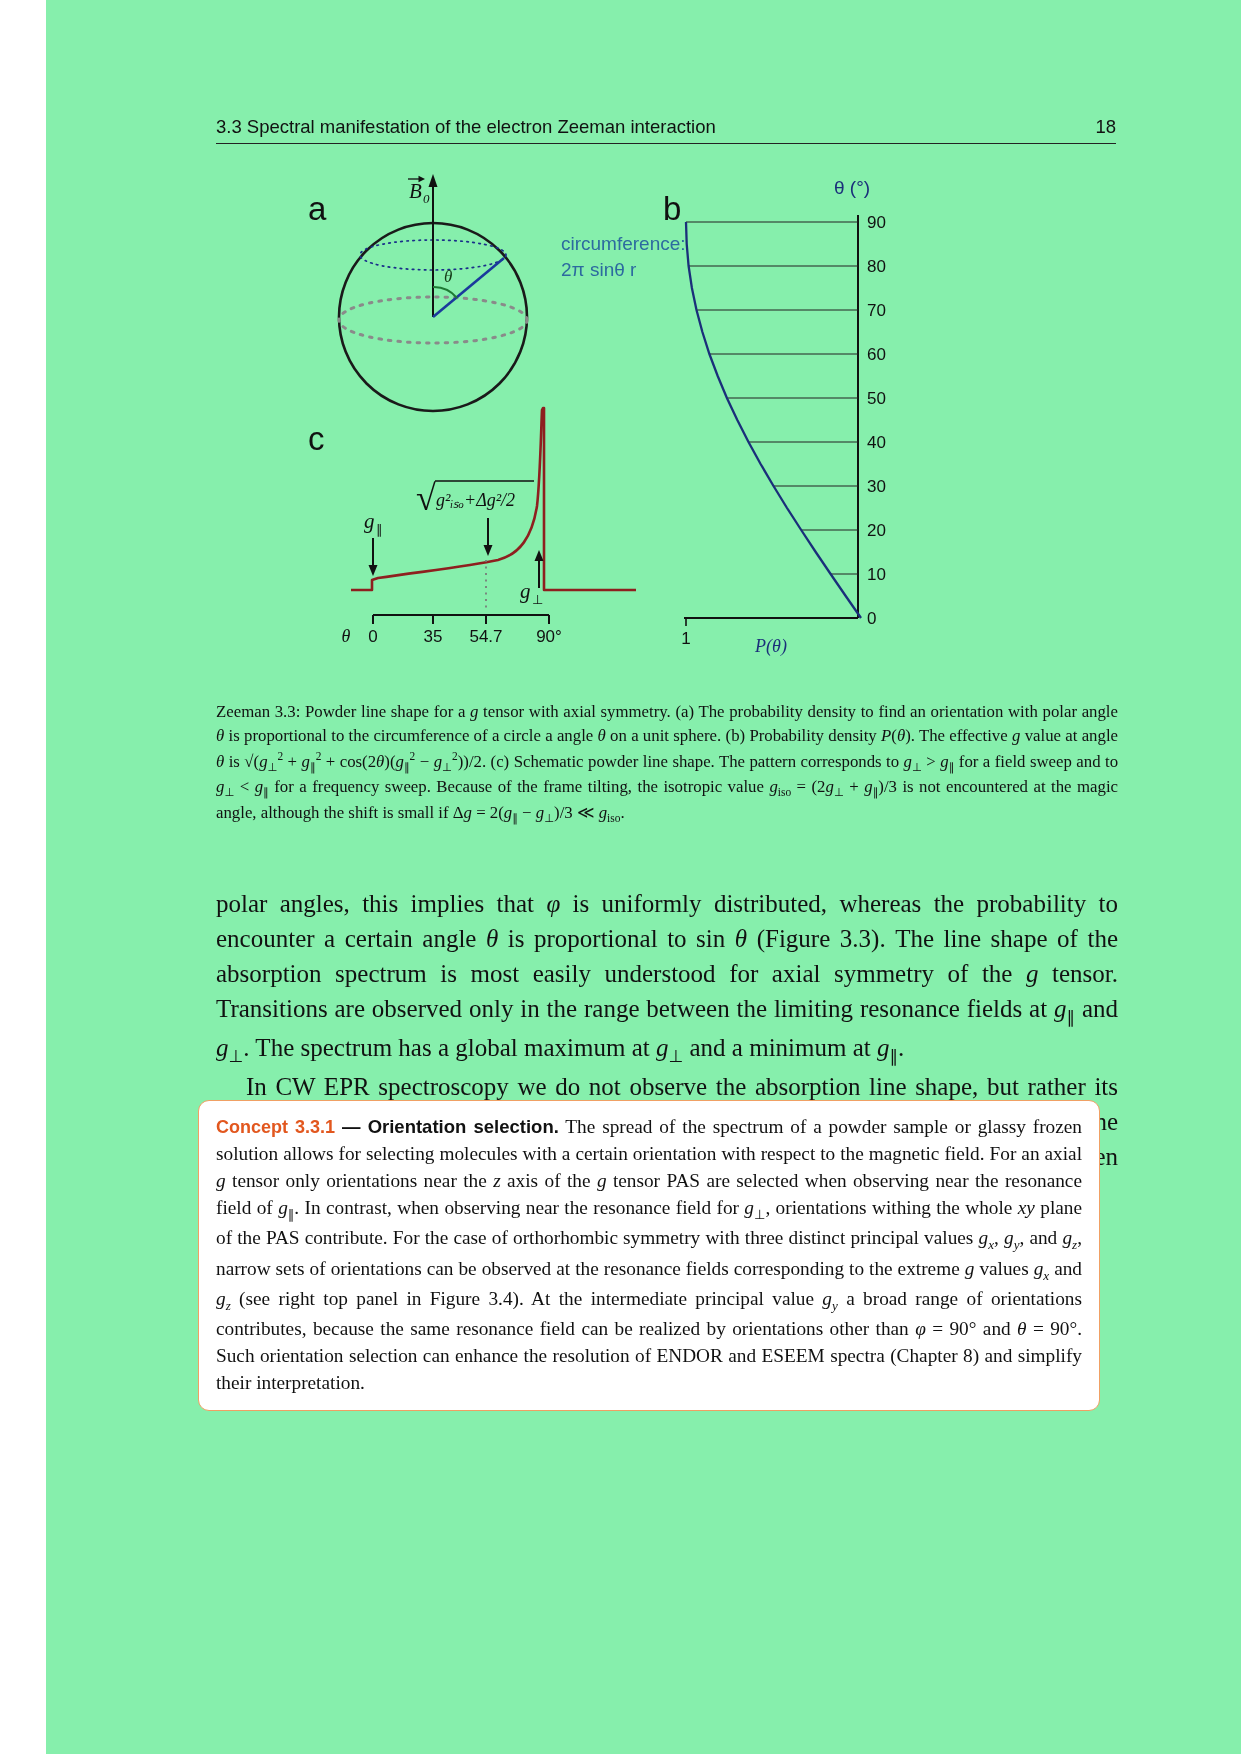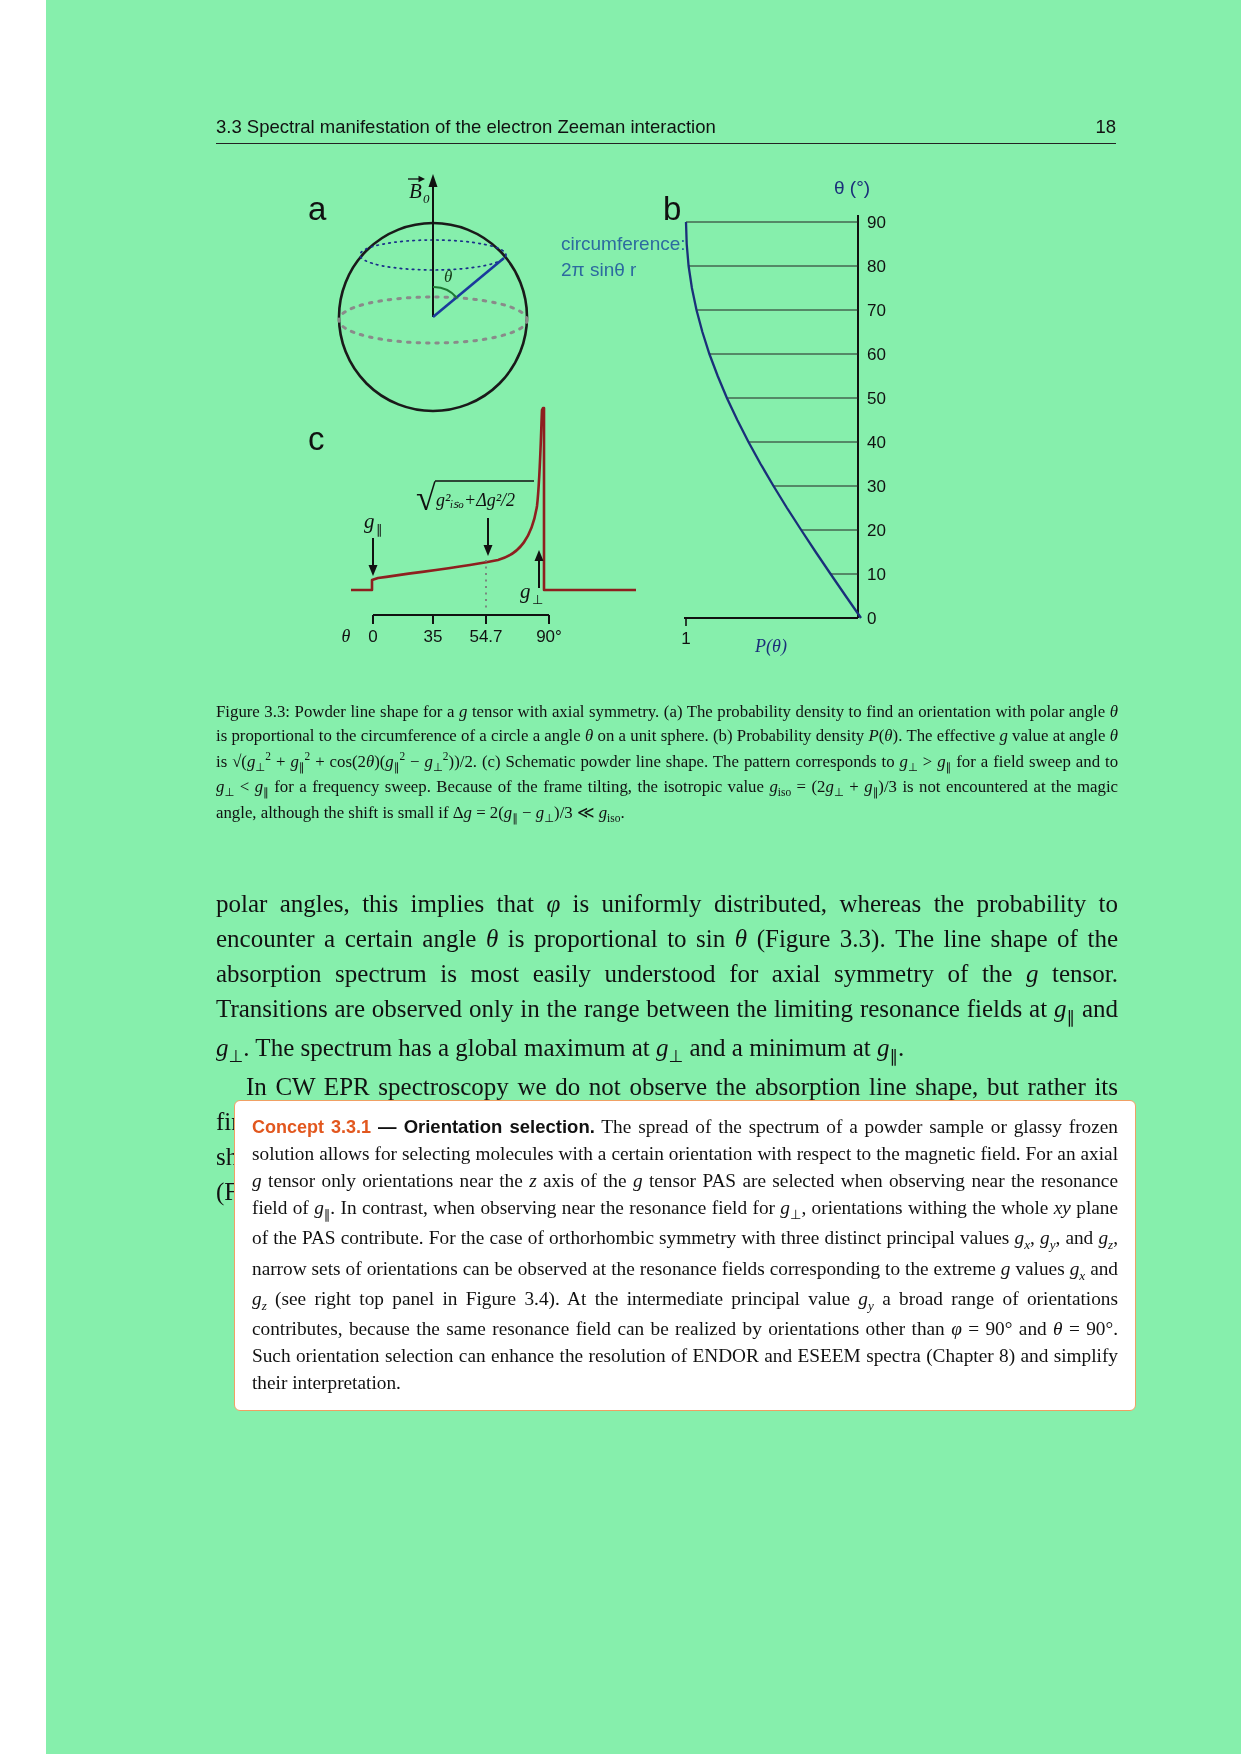--- a/index.html
+++ b/index.html
@@ -22,22 +22,22 @@
     font-size:16.8px; line-height:1.43; text-align:justify;
   }
   .caption p { margin:0; }
   .bodytext {
     position:absolute; left:170px; top:886px; width:902px;
     font-size:25px; line-height:1.4; text-align:justify;
   }
   .bodytext p { margin:0; }
   .para2 { text-indent:30px; }
   .concept-box {
-    position:absolute; left:188px; top:1100px; width:866px;
-    border:1.6px solid #f0a064; border-radius:6px;
+    position:absolute; left:152px; top:1100px; width:866px;
+    border:1.6px solid #f0a064; border-radius:11px;
     padding:12px 17px 14px 17px;
     font-size:19.3px; line-height:1.4; text-align:justify; background:#ffffff;
   }
   .concept-box p { margin:0; }
   .concept-label {
     color:#e2571e; font-family:"Liberation Sans", sans-serif;
     font-weight:bold; font-size:18px;
   }
   .concept-title {
     font-family:"Liberation Sans", sans-serif; font-weight:bold; font-size:18.5px;
@@ -163,21 +163,21 @@
         <text class="svg-sans" x="147" y="472" text-anchor="middle">0</text>
         <text class="svg-sans" x="207" y="472" text-anchor="middle">35</text>
         <text class="svg-sans" x="260" y="472" text-anchor="middle">54.7</text>
         <text class="svg-sans" x="323" y="472" text-anchor="middle">90°</text>
       </g>
     </g>
   </svg>
 
   <div class="caption">
     <p>
-      <span>Figure 3.3:</span>
+      <span>Zeeman 3.3:</span>
       <span>Powder line shape for a <i>g</i> tensor with axial symmetry. (a) The probability density to find an orientation with polar angle <i>θ</i> is proportional to the circumference of a circle a angle <i>θ</i> on a unit sphere. (b) Probability density <i>P</i>(<i>θ</i>). The effective <i>g</i> value at angle <i>θ</i> is √(<i>g</i><sub>⊥</sub><sup>2</sup> + <i>g</i><sub>∥</sub><sup>2</sup> + cos(2<i>θ</i>)(<i>g</i><sub>∥</sub><sup>2</sup> − <i>g</i><sub>⊥</sub><sup>2</sup>))/2. (c) Schematic powder line shape. The pattern corresponds to <i>g</i><sub>⊥</sub> &gt; <i>g</i><sub>∥</sub> for a field sweep and to <i>g</i><sub>⊥</sub> &lt; <i>g</i><sub>∥</sub> for a frequency sweep. Because of the frame tilting, the isotropic value <i>g</i><sub>iso</sub> = (2<i>g</i><sub>⊥</sub> + <i>g</i><sub>∥</sub>)/3 is not encountered at the magic angle, although the shift is small if Δ<i>g</i> = 2(<i>g</i><sub>∥</sub> − <i>g</i><sub>⊥</sub>)/3 ≪ <i>g</i><sub>iso</sub>.</span>
     </p>
   </div>
 
   <div class="bodytext">
     <p>polar angles, this implies that <i>φ</i> is uniformly distributed, whereas the probability to encounter a certain angle <i>θ</i> is proportional to sin <i>θ</i> (Figure 3.3). The line shape of the absorption spectrum is most easily understood for axial symmetry of the <i>g</i> tensor. Transitions are observed only in the range between the limiting resonance fields at <i>g</i><sub>∥</sub> and <i>g</i><sub>⊥</sub>. The spectrum has a global maximum at <i>g</i><sub>⊥</sub> and a minimum at <i>g</i><sub>∥</sub>.</p>
     <p class="para2">In CW EPR spectroscopy we do not observe the absorption line shape, but rather its first derivative (see Chapter 7). This derivative line shape has sharp features at the line shape singularities of the absorption spectrum and very weak amplitude in between (Figure 3.4).</p>
   </div>
 
   <div class="concept-box">

